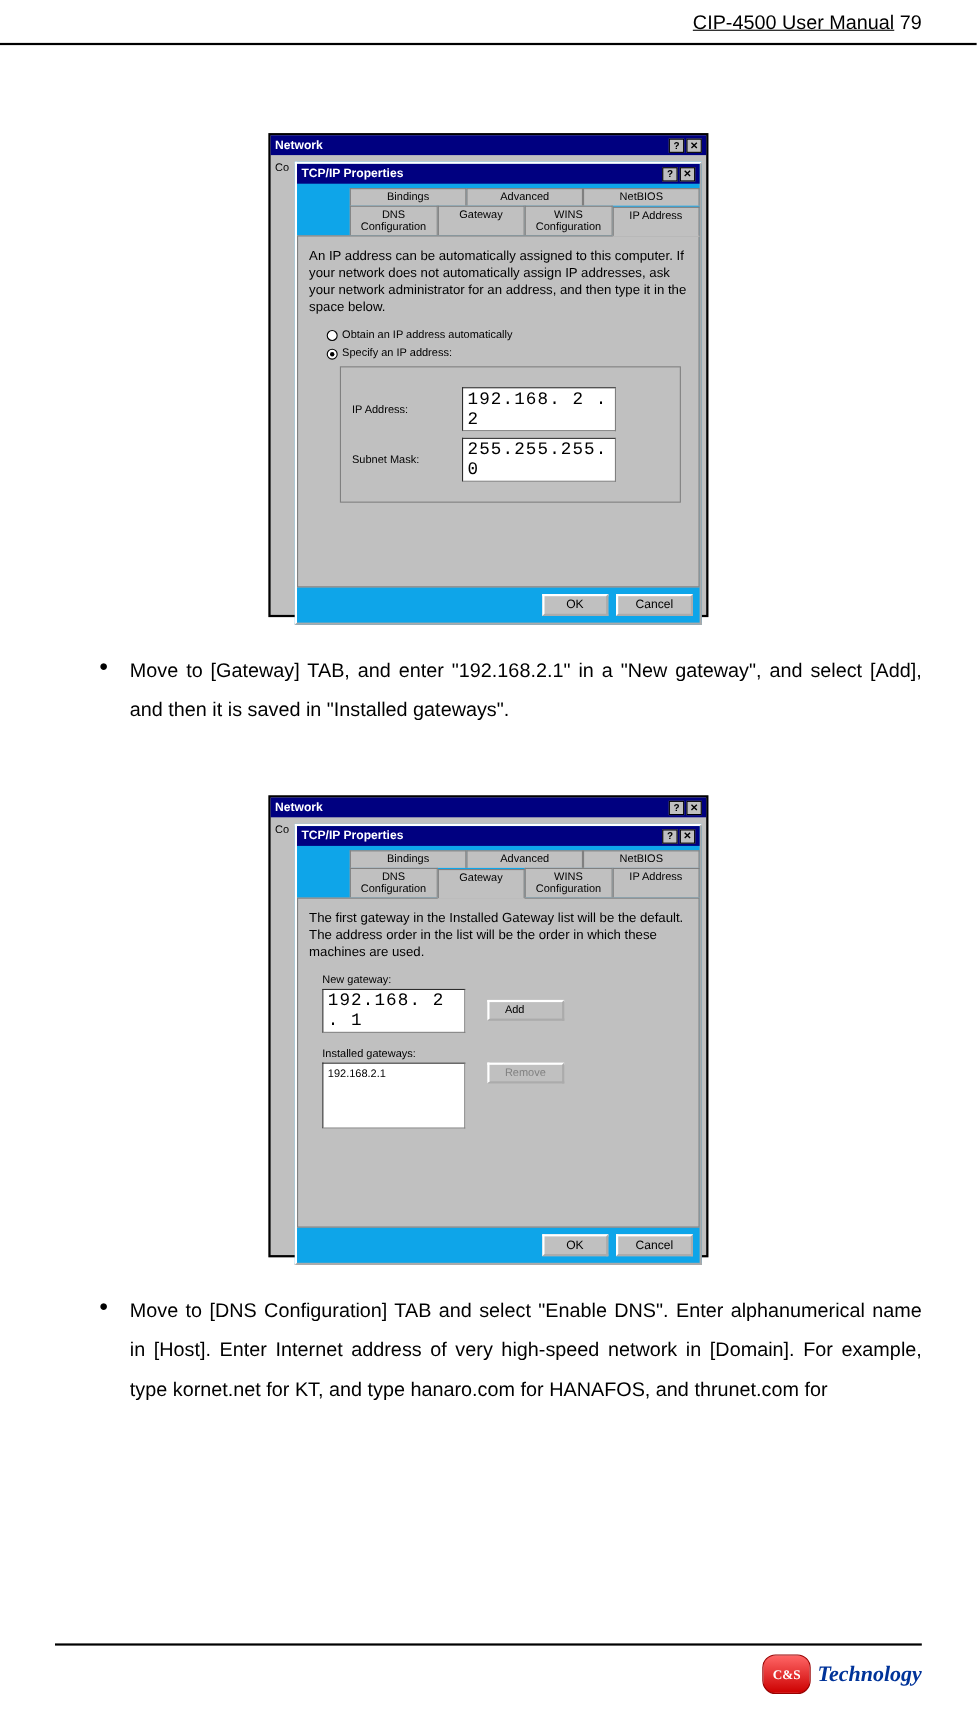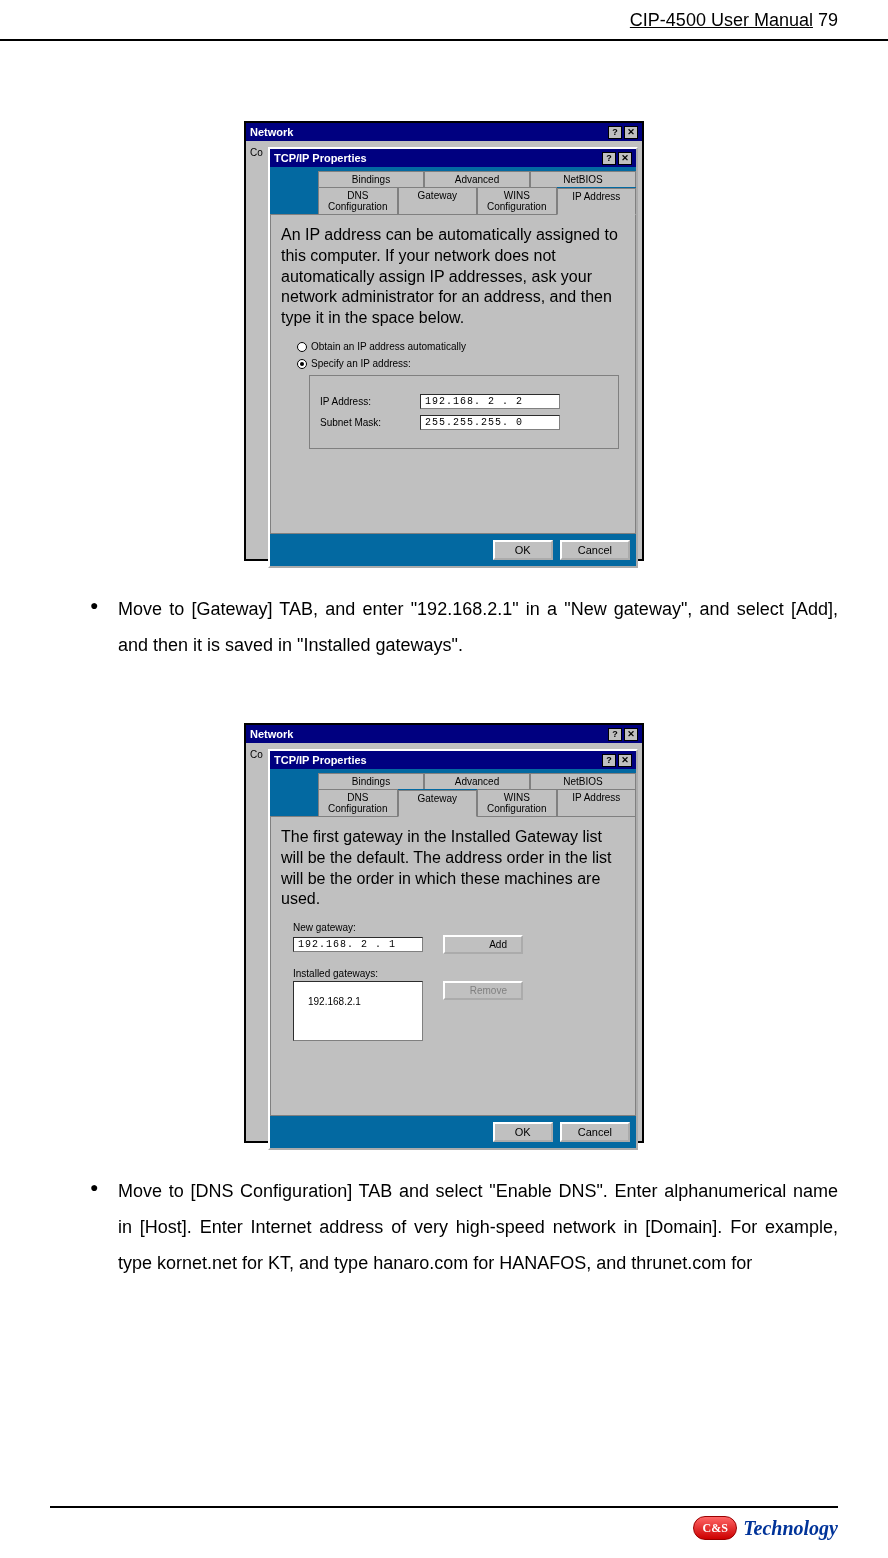--- a/index.html
+++ b/index.html
@@ -50,21 +50,21 @@
   .titlebar .tbtn {
     width: 14px; height: 13px;
     background:#c0c0c0;
     border:1px solid #000;
     font-size:9px; line-height:10px; text-align:center; color:#000;
   }
   .inner-dialog {
     position: absolute;
     top: 24px; left: 22px;
     width: 370px;
-    background:#0369a1;
+    background:#0ea5e9;
     border:2px outset #fff;
   }
   .tabs {
     display:flex;
     padding-top:4px;
     flex-wrap: wrap;
   }
   .tabs-row { display:flex; width:100%;margin-left:48px; }
   .tab {
     border:1px solid #808080;
@@ -84,74 +84,74 @@
     font-weight:normal;
   }
   .tabbody {
     border:1px solid #808080;
     padding:10px;
     min-height:320px;
     background:#c0c0c0;
     position:relative;
   }
   .helptext {
-    font-size:16px;
+    font-size:12px;
     margin-bottom:12px;
     line-height:1.3;
   }
   .radio-row { margin:6px 0 6px 16px; font-size:10px; display:flex; align-items:flex-end; gap:4px;}
   .radio-dot { width:10px;height:10px;border:1px solid #000;border-radius:50%;background:#fff;display:inline-block;position:relative;}
   .radio-dot.sel::after{content:"";width:4px;height:4px;background:#000;border-radius:50%;position:absolute;top:2px;left:2px;}
   .fieldbox {
     border:1px solid #808080;
     padding:12px 10px;
     margin:4px 6px 0 28px;
   }
   .row { display:flex; align-items:center; margin:6px 0; font-size:10px; }
   .row label { width:100px; }
   .ipbox {
     background:#fff; border:1px inset #808080; padding:1px 4px;
-    font-family:"Courier New",monospace; font-size:10px; width:140px;
+    font-family:"Courier New",monospace; font-size:16px; width:140px;
     letter-spacing:1px;
   }
   .btnbar { text-align:right; padding:6px;margin-left:10px; }
   .wbtn {
     border:2px outset #fff; background:#c0c0c0;
     padding:2px 16px; font-size:11px; margin-left:4px;
     min-width:60px;
   }
   .small-label { font-size:10px; margin:4px 0 2px 12px; }
   .listbox {
     background:#fff; border:1px inset #808080; width:130px; height:60px;
-    margin-left:12px; padding:14px; font-size:10px;
+    margin-left:12px; padding:4px; font-size:10px;
   }
   .side-btn {
     border:2px outset #fff; background:#c0c0c0;
-    padding:2px 14px; font-size:10px; width:80px; text-align:right;
+    padding:2px 14px; font-size:10px; width:70px; text-align:left;
   }
   .side-btn.disabled { color:#808080; border:2px outset #fff; }
   .gw-row { display:flex; align-items:flex-start; gap:20px; margin-left:0; }
 
   
   ul.doc { list-style:none; margin:25px 0 10px 40px; }
   ul.doc li { position:relative; padding-left:28px; font-size:18px; line-height:2.0; text-align:justify; }
   ul.doc li::before { content:"●"; position:absolute; left:0; top:0; font-size:14px; }
 
   .footer {
     position:absolute; bottom:18px; left:50px; right:50px;
     border-top:2px solid #000; padding-top:8px;
     display:flex; justify-content:flex-end; align-items:center;
   }
   .logo {
     display:flex; align-items:center; gap:6px;
     font-style:italic; font-weight:bold; font-size:20px;
     color:#003399; font-family: "Times New Roman", serif;
   }
   .logo .badge {
-    width:44px;height:24px;border-radius:12px;
+    width:44px;height:36px;border-radius:12px;
     background:linear-gradient(#f66,#c00);
     border:1px solid #900;
     color:#fff;font-size:12px;font-style:normal;
     display:flex;align-items:center;justify-content:center;
   }
 </style>
 </head>
 <body>
 
 <div class="page-header">

